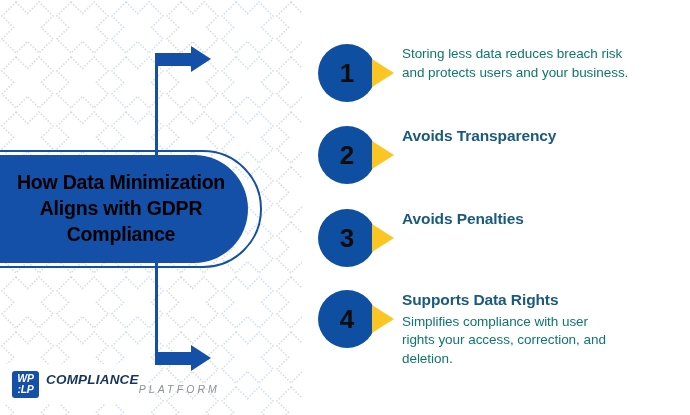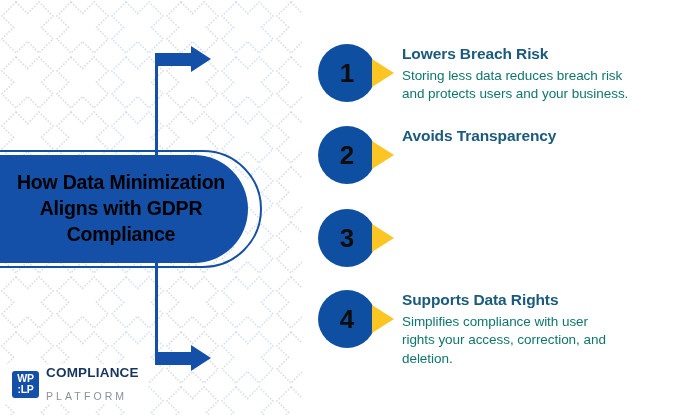--- a/index.html
+++ b/index.html
@@ -118,41 +118,41 @@
     position: absolute;
     left: 0;
     top: 364px;
     width: 148px;
     height: 40px;
     background: #ffffff;
     display: flex;
     align-items: center;
     padding-left: 12px;
     box-sizing: border-box;
+    font-style: italic;
   }
   .logo-mark {
     width: 27px;
     height: 27px;
     border-radius: 3px;
     background: #1550A8;
     color: #ffffff;
     display: flex;
     flex-direction: column;
     align-items: center;
     justify-content: center;
     font-size: 10.5px;
     font-weight: bold;
     line-height: 1.03;
     letter-spacing: -0.3px;
     flex: none;
   }
   .logo-words {
     margin-left: 7px;
     display: flex;
-    flex-direction: column;
     justify-content: flex-start;
   }
   .logo-word-1 {
     color: #16355E;
     font-size: 13.5px;
     font-weight: bold;
     letter-spacing: 0.2px;
     line-height: 1.05;
   }
   .logo-word-2 {
@@ -288,21 +288,20 @@
   </div>
 
   <div class="list">
 
     <div class="row row-0">
       <div class="badge-wrap">
         <div class="badge">1</div>
         <div class="badge-arrow"></div>
       </div>
       <div class="texts">
-        <div class="row-title">Lowers Breach Risk</div>
         <div class="row-body">Storing less data reduces breach risk
 and protects users and your business.</div>
       </div>
     </div>
 
     <div class="row row-1">
       <div class="badge-wrap">
         <div class="badge">2</div>
         <div class="badge-arrow"></div>
       </div>
@@ -310,20 +309,21 @@
         <div class="row-title">Avoids Transparency</div>
       </div>
     </div>
 
     <div class="row row-2">
       <div class="badge-wrap">
         <div class="badge">3</div>
         <div class="badge-arrow"></div>
       </div>
       <div class="texts">
+        <div class="row-title">Avoids Penalties</div>
       </div>
     </div>
 
     <div class="row row-3">
       <div class="badge-wrap">
         <div class="badge">4</div>
         <div class="badge-arrow"></div>
       </div>
       <div class="texts">
         <div class="row-title">Supports Data Rights</div>

